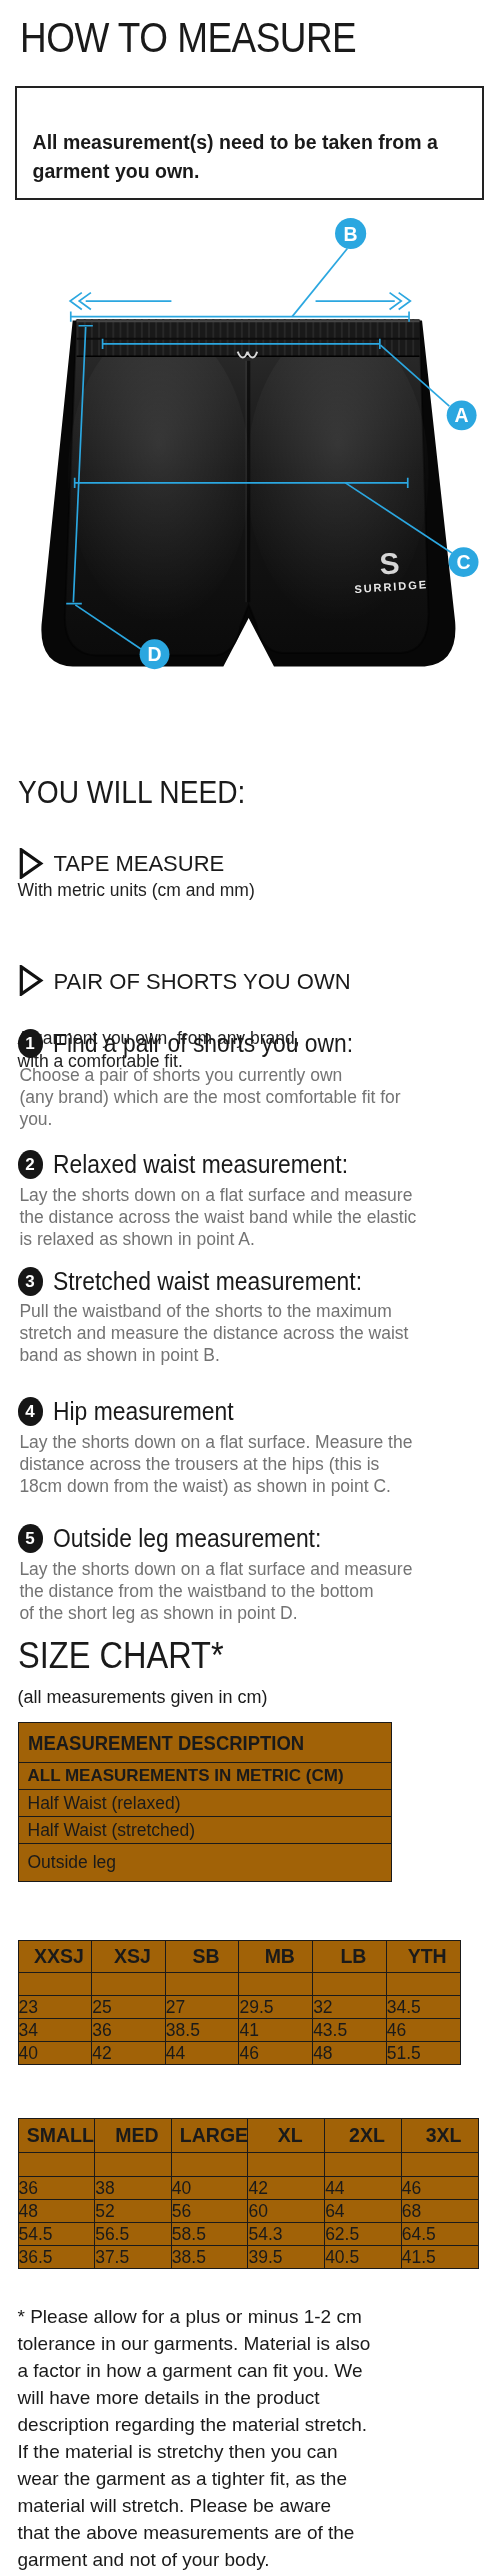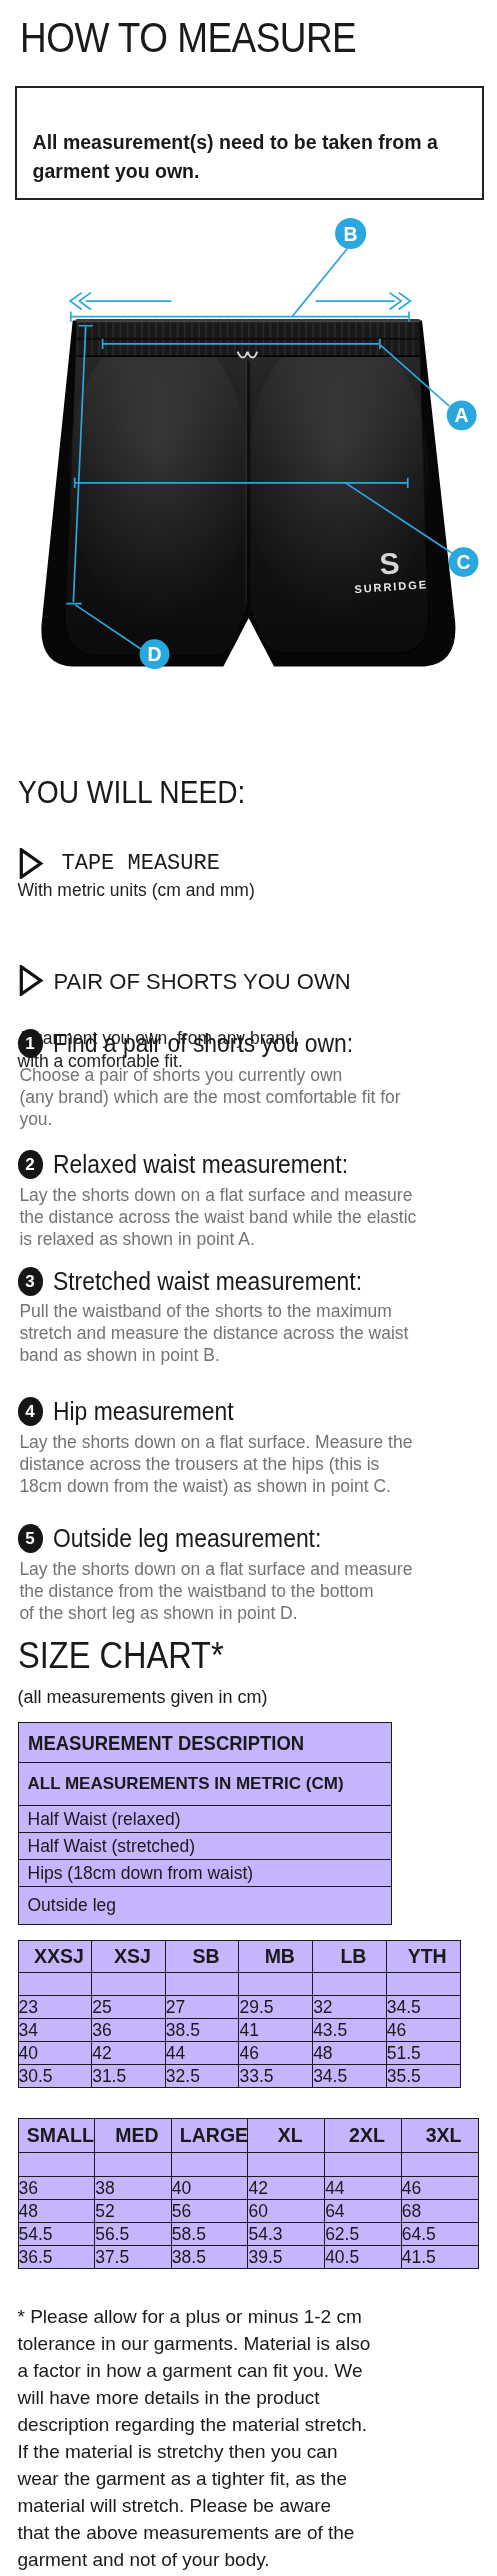--- a/index.html
+++ b/index.html
@@ -19,21 +19,21 @@
   }
   .need-label{font-size:22px;font-weight:400;}
   .need-sub{font-size:17.5px;line-height:23.4px;white-space:pre-line;color:#222;}
   .step-badge{
     width:25px;height:28.6px;border-radius:50%;background:#161616;color:#fff;
     font-weight:700;font-size:17px;display:flex;align-items:center;justify-content:center;
   }
   .step-title{font-size:26px;font-weight:400;}
   .step-body{font-size:17.5px;line-height:22px;white-space:pre-line;width:441px;color:#737373;}
   .sub-note{font-size:18px;}
-  table{border-collapse:collapse;table-layout:fixed;background:#c4b5fd;}
+  table{border-collapse:collapse;table-layout:fixed;background:#a16207;}
   .tbl{border:1.9px solid #1a1a1a;}
   .tbl td,.tbl th{border:1.3px solid #1a1a1a;vertical-align:middle;padding:0;}
   .desc-tbl{width:374px;}
   .desc-tbl td,.desc-tbl th{text-align:left;padding-left:9px;}
   .desc-head{font-size:21px;font-weight:700;}
   .desc-sub{font-size:17px;font-weight:700;}
   .desc-row{font-size:17.5px;font-weight:400;}
   .size-tbl th{font-size:19.5px;font-weight:700;text-align:center;padding-left:8px;}
   .size-tbl td{font-size:17.5px;font-weight:400;text-align:left;}
   .junior-tbl{width:443px;}
@@ -121,21 +121,21 @@
     <text class="badge-letter" x="238" y="1019">D</text>
   </g>
 </svg>
 
 <div class="abs h2 cond" style="left:17.5px;top:774px;">YOU WILL NEED:</div>
 
 <div class="abs" style="left:17.5px;top:848px;">
   <svg width="26" height="31" viewBox="0 0 40 48" style="position:absolute;left:0;top:0;">
     <polygon points="5,3 35,24 5,45" fill="#ffffff" stroke="#111" stroke-width="5"></polygon>
   </svg>
-  <div class="abs need-label" style="left:44px;top:2.6px;white-space:nowrap;font-family:Liberation Mono, monospace;">TAPE MEASURE</div>
+  <div class="abs need-label" style="left:36px;top:2.6px;white-space:nowrap;">TAPE MEASURE</div>
   <div class="abs need-sub" style="left:0;top:31px;width:415px;">With metric units (cm and mm)</div>
 </div>
 
 <div class="abs" style="left:17.5px;top:965px;">
   <svg width="26" height="31" viewBox="0 0 40 48" style="position:absolute;left:0;top:0;">
     <polygon points="5,3 35,24 5,45" fill="#ffffff" stroke="#111" stroke-width="5"></polygon>
   </svg>
   <div class="abs need-label" style="left:36px;top:3.9px;white-space:nowrap;">PAIR OF SHORTS YOU OWN</div>
   <div class="abs need-sub" style="left:0;top:34px;width:415px;margin-top:28px;">A garment you own, from any brand,
 with a comfortable fit.</div>
@@ -192,31 +192,28 @@
 </div>
 
 <div class="abs h3 cond" style="left:17.5px;top:1635px;">SIZE CHART*</div>
 <div class="abs sub-note" style="left:17.5px;top:1687px;">(all measurements given in cm)</div>
 
 <table class="abs tbl desc-tbl" style="left:17.5px;top:1722px;">
   <tbody>
       <tr style="height:40px;">
         <th class="desc-head"><span class="cond" style="display:inline-block;">MEASUREMENT DESCRIPTION</span></th>
       </tr>
-  <tr style="height:43px;margin-left:32px;">
+  <tr style="height:27px;margin-left:32px;">
         <td class="desc-sub">ALL MEASUREMENTS IN METRIC (CM)</td>
       </tr>
   <tr style="height:27px;">
         <td class="desc-row">Half Waist (relaxed)</td>
       </tr>
   <tr style="height:27px;">
         <td class="desc-row">Half Waist (stretched)</td>
-      </tr>
-  <tr style="height:27px;">
-        <td class="desc-row">Hips (18cm down from waist)</td>
       </tr>
   <tr style="height:38px;">
         <td class="desc-row">Outside leg</td>
       </tr>
 </tbody>
   </table>
 
 <table class="abs tbl size-tbl junior-tbl" style="left:17.5px;top:1940px;">
   <tbody>
       <tr style="height:32px;">
@@ -251,28 +248,20 @@
     <td>43.5</td>
     <td>46</td>
   </tr>
   <tr style="height:23px;">
     <td>40</td>
     <td>42</td>
     <td>44</td>
     <td>46</td>
     <td>48</td>
     <td>51.5</td>
-  </tr>
-  <tr style="height:23px;">
-    <td>30.5</td>
-    <td>31.5</td>
-    <td>32.5</td>
-    <td>33.5</td>
-    <td>34.5</td>
-    <td>35.5</td>
   </tr>
 </tbody>
   </table>
 
 <table class="abs tbl size-tbl adult-tbl" style="left:17.5px;top:2118px;">
   <tbody>
       <tr style="height:34px;">
     <th>SMALL</th>
     <th>MED</th>
     <th>LARGE</th>

